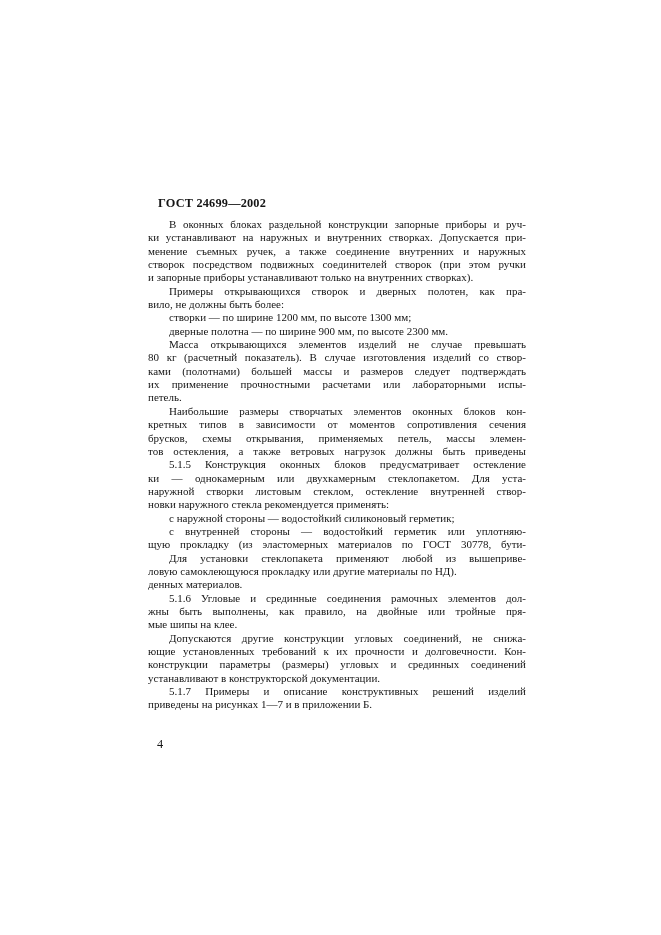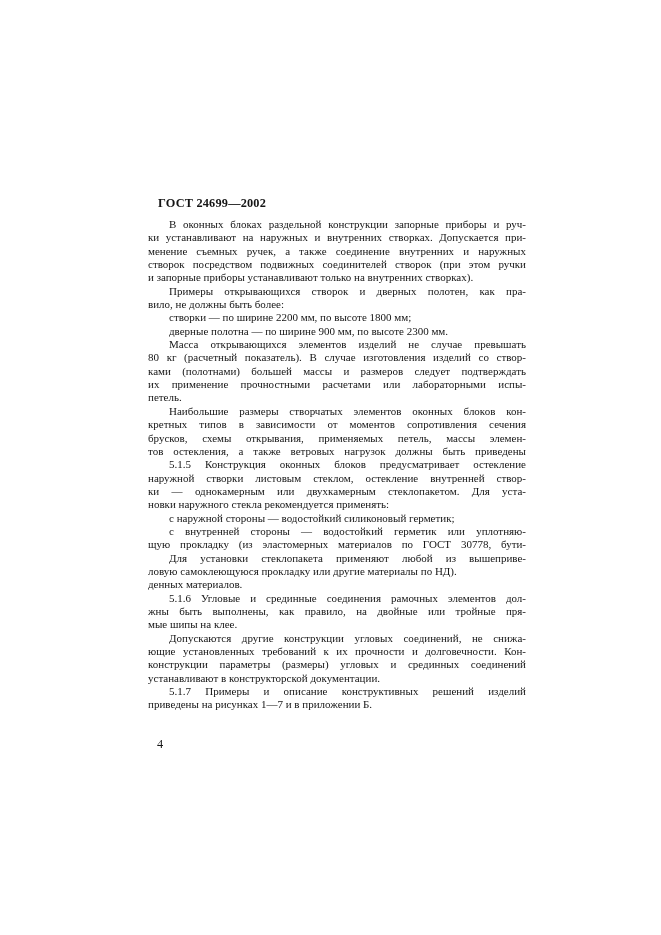--- a/index.html
+++ b/index.html
@@ -48,34 +48,34 @@
   <div class="doc-header">ГОСТ 24699—2002</div>
 
   <div class="doc-body" style="color: rgb(21, 21, 21);">
       <div class="line first">В оконных блоках раздельной конструкции запорные приборы и руч-</div>
       <div class="line">ки устанавливают на наружных и внутренних створках. Допускается при-</div>
       <div class="line">менение съемных ручек, а также соединение внутренних и наружных</div>
       <div class="line">створок посредством подвижных соединителей створок (при этом ручки</div>
       <div class="line last">и запорные приборы устанавливают только на внутренних створках).</div>
       <div class="line first">Примеры открывающихся створок и дверных полотен, как пра-</div>
       <div class="line last">вило, не должны быть более:</div>
-      <div class="line first last">створки — по ширине 2200 мм, по высоте 1800 мм;</div>
+      <div class="line first last">створки — по ширине 1200 мм, по высоте 1300 мм;</div>
       <div class="line first last">дверные полотна — по ширине 900 мм, по высоте 2300 мм.</div>
       <div class="line first">Масса открывающихся элементов изделий не случае превышать</div>
       <div class="line">80 кг (расчетный показатель). В случае изготовления изделий со створ-</div>
       <div class="line">ками (полотнами) большей массы и размеров следует подтверждать</div>
       <div class="line">их применение прочностными расчетами или лабораторными испы-</div>
       <div class="line last">петель.</div>
       <div class="line first">Наибольшие размеры створчатых элементов оконных блоков кон-</div>
       <div class="line">кретных типов в зависимости от моментов сопротивления сечения</div>
       <div class="line">брусков, схемы открывания, применяемых петель, массы элемен-</div>
       <div class="line">тов остекления, а также ветровых нагрузок должны быть приведены</div>
       <div class="line first">5.1.5 Конструкция оконных блоков предусматривает остекление</div>
+      <div class="line">ки — однокамерным или двухкамерным стеклопакетом. Для уста-</div>
       <div class="line">наружной створки листовым стеклом, остекление внутренней створ-</div>
-      <div class="line">ки — однокамерным или двухкамерным стеклопакетом. Для уста-</div>
       <div class="line last">новки наружного стекла рекомендуется применять:</div>
       <div class="line first last">с наружной стороны — водостойкий силиконовый герметик;</div>
       <div class="line first">с внутренней стороны — водостойкий герметик или уплотняю-</div>
       <div class="line">щую прокладку (из эластомерных материалов по ГОСТ 30778, бути-</div>
       <div class="line first">Для установки стеклопакета применяют любой из вышеприве-</div>
       <div class="line last">ловую самоклеющуюся прокладку или другие материалы по НД).</div>
       <div class="line last">денных материалов.</div>
       <div class="line first">5.1.6 Угловые и срединные соединения рамочных элементов дол-</div>
       <div class="line">жны быть выполнены, как правило, на двойные или тройные пря-</div>
       <div class="line last">мые шипы на клее.</div>

